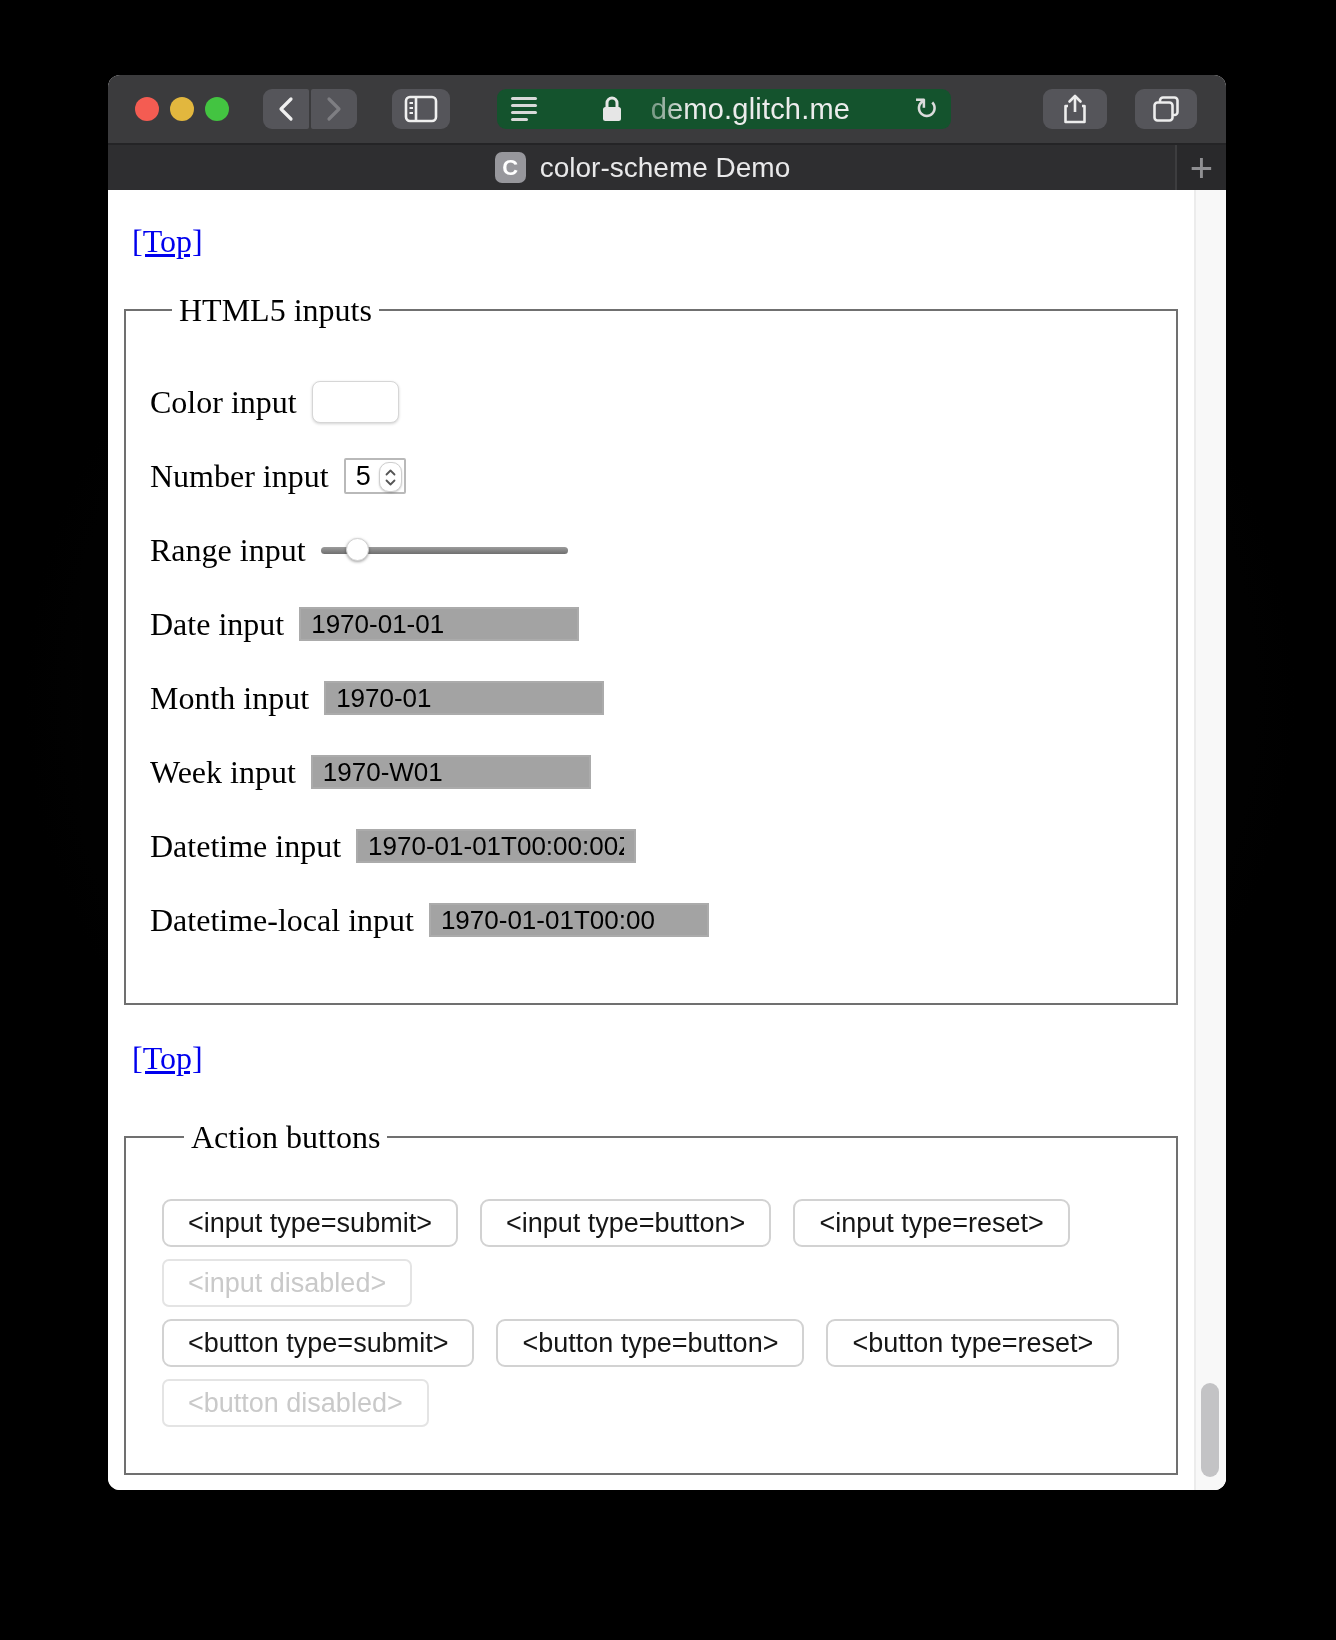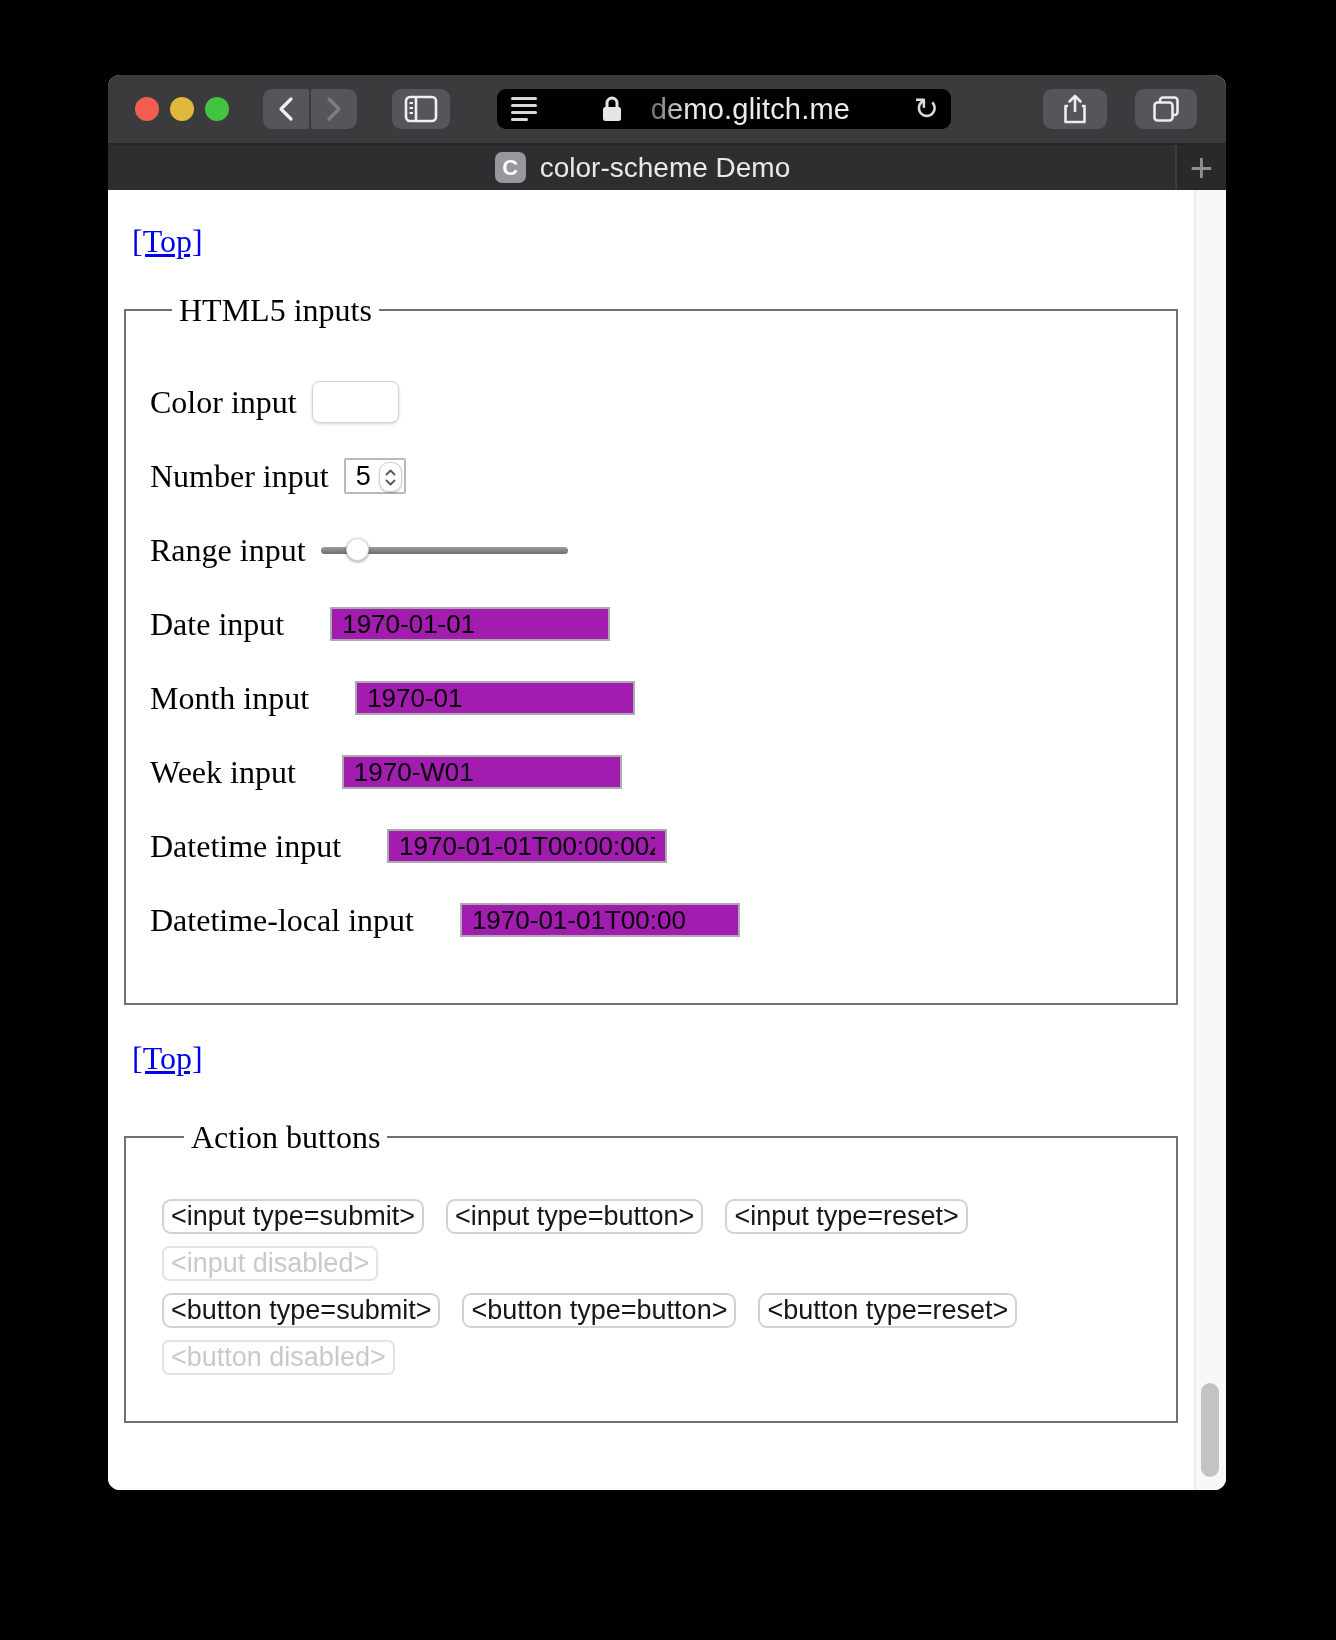--- a/index.html
+++ b/index.html
@@ -25,21 +25,21 @@
     position:absolute;top:14px;height:40px;border-radius:9px;background:#55555a;
     display:flex;align-items:center;justify-content:center;border:none;padding:0;
   }
   .btn-back{left:155px;width:46px;border-top-right-radius:2px;border-bottom-right-radius:2px;}
   .btn-fwd{left:203px;width:46px;border-top-left-radius:2px;border-bottom-left-radius:2px;}
   .btn-sidebar{left:284px;width:58px;}
   .btn-share{left:935px;width:64px;}
   .btn-tabs{left:1027px;width:62px;}
   .urlbar{
     position:absolute;top:14px;left:389px;width:454px;height:40px;border-radius:9px;
-    background:#000000;display:flex;align-items:center;
+    background:#14532d;display:flex;align-items:center;
   }
   .reader{margin-left:14px;display:flex;flex-direction:column;gap:4px;cursor:pointer;}
   .reader i{display:block;height:3px;width:26px;background:#d9d9d9;border-radius:2px;}
   .reader i:last-child{width:17px;}
   .url-center{flex:1;display:flex;align-items:center;justify-content:center;gap:8px;min-width:0;}
   .url-text{
     color:#ececec;font-size:29px;letter-spacing:.2px;white-space:nowrap;
     -webkit-mask-image:linear-gradient(to right, rgba(0,0,0,.15) 0, #000 58px);
     mask-image:linear-gradient(to right, rgba(0,0,0,.15) 0, #000 58px);
     padding-left:20px;
@@ -115,30 +115,30 @@
     position:absolute;left:0;right:0;top:9px;height:7px;border-radius:4px;
     background:linear-gradient(#9c9c9c,#6f6f6f);
   }
   .range .thumb{
     position:absolute;left:25px;top:0;width:23px;height:23px;border-radius:50%;
     background:#fff;border:1px solid #d2d2d2;box-shadow:0 1px 3px rgba(0,0,0,.35);box-sizing:border-box;
   }
   
   .txt{
     width:280px;height:34px;border:2px solid #ababab;box-sizing:border-box;border-radius:0;
-    font-family:"Liberation Sans", sans-serif;font-size:26px;color:#000;padding:0 10px;outline:none;background:#a21caf;margin-left:31px;
+    font-family:"Liberation Sans", sans-serif;font-size:26px;color:#000;padding:0 10px;outline:none;background:#a3a3a3;
   }
   
   .btn-row{display:flex;gap:22px;}
   .btn-row + .btn-row{margin-top:12px;}
   .group2{margin-top:41px;}
   .act-btn{
     font-family:"Liberation Sans", sans-serif;font-size:27px;color:#161616;
-    background:#fff;border:2px solid #d2d2d2;border-radius:9px;height:35px;
-    padding:0 7px;line-height:31px;cursor:pointer;white-space:nowrap;
+    background:#fff;border:2px solid #d2d2d2;border-radius:9px;height:48px;
+    padding:0 24px;line-height:31px;cursor:pointer;white-space:nowrap;
   }
   .act-btn:disabled,.act-btn.disabled{color:#c9c9c9;border-color:#e4e4e4;cursor:default;border-radius:7px;}
   svg{display:block;}
 </style>
 </head>
 <body>
 
 <div class="window">
 
   <div class="toolbar">

